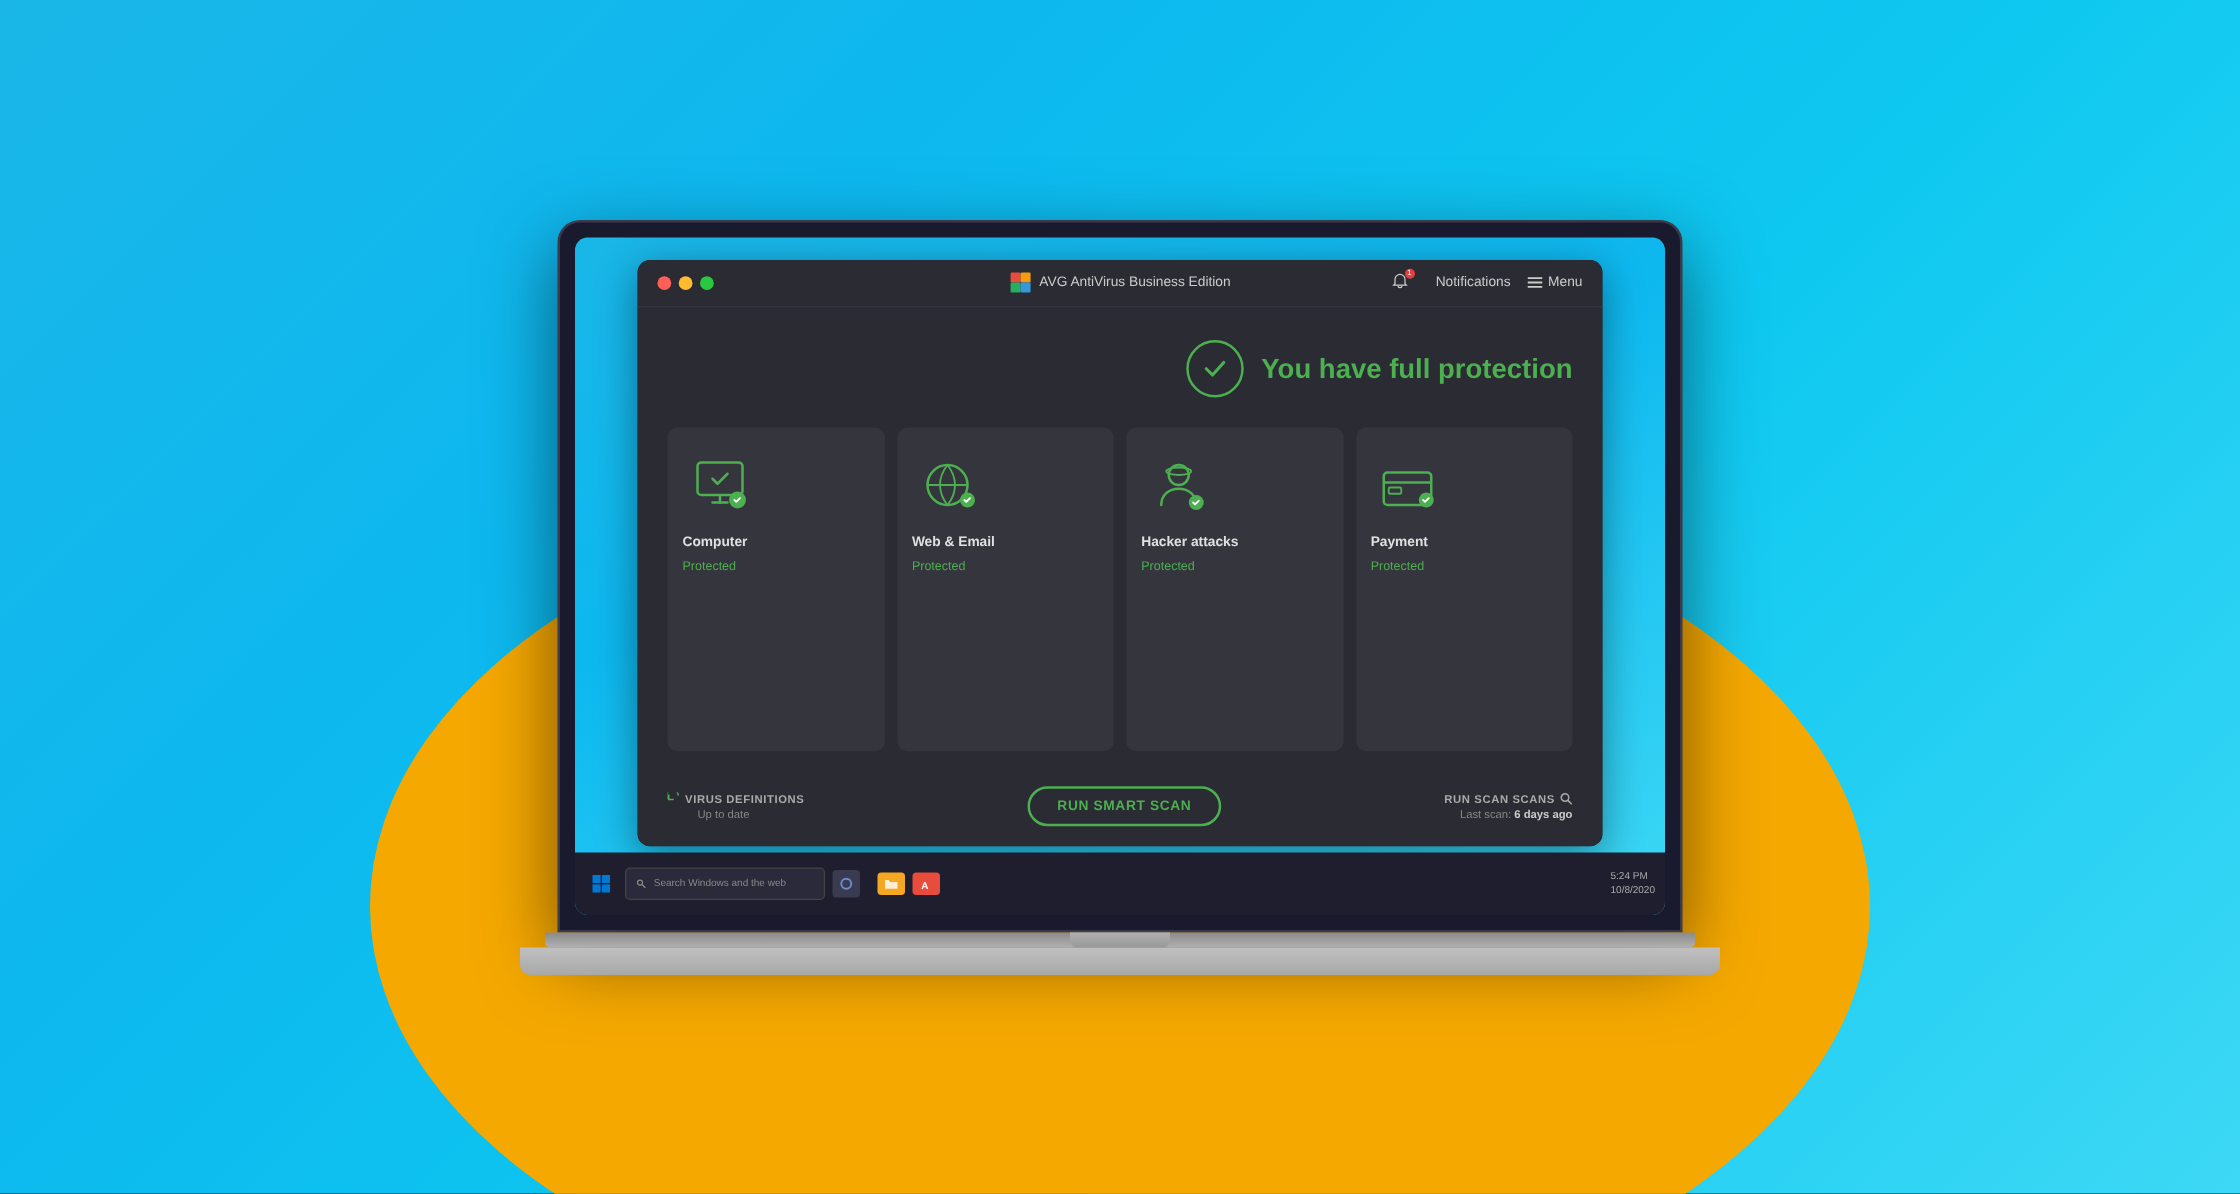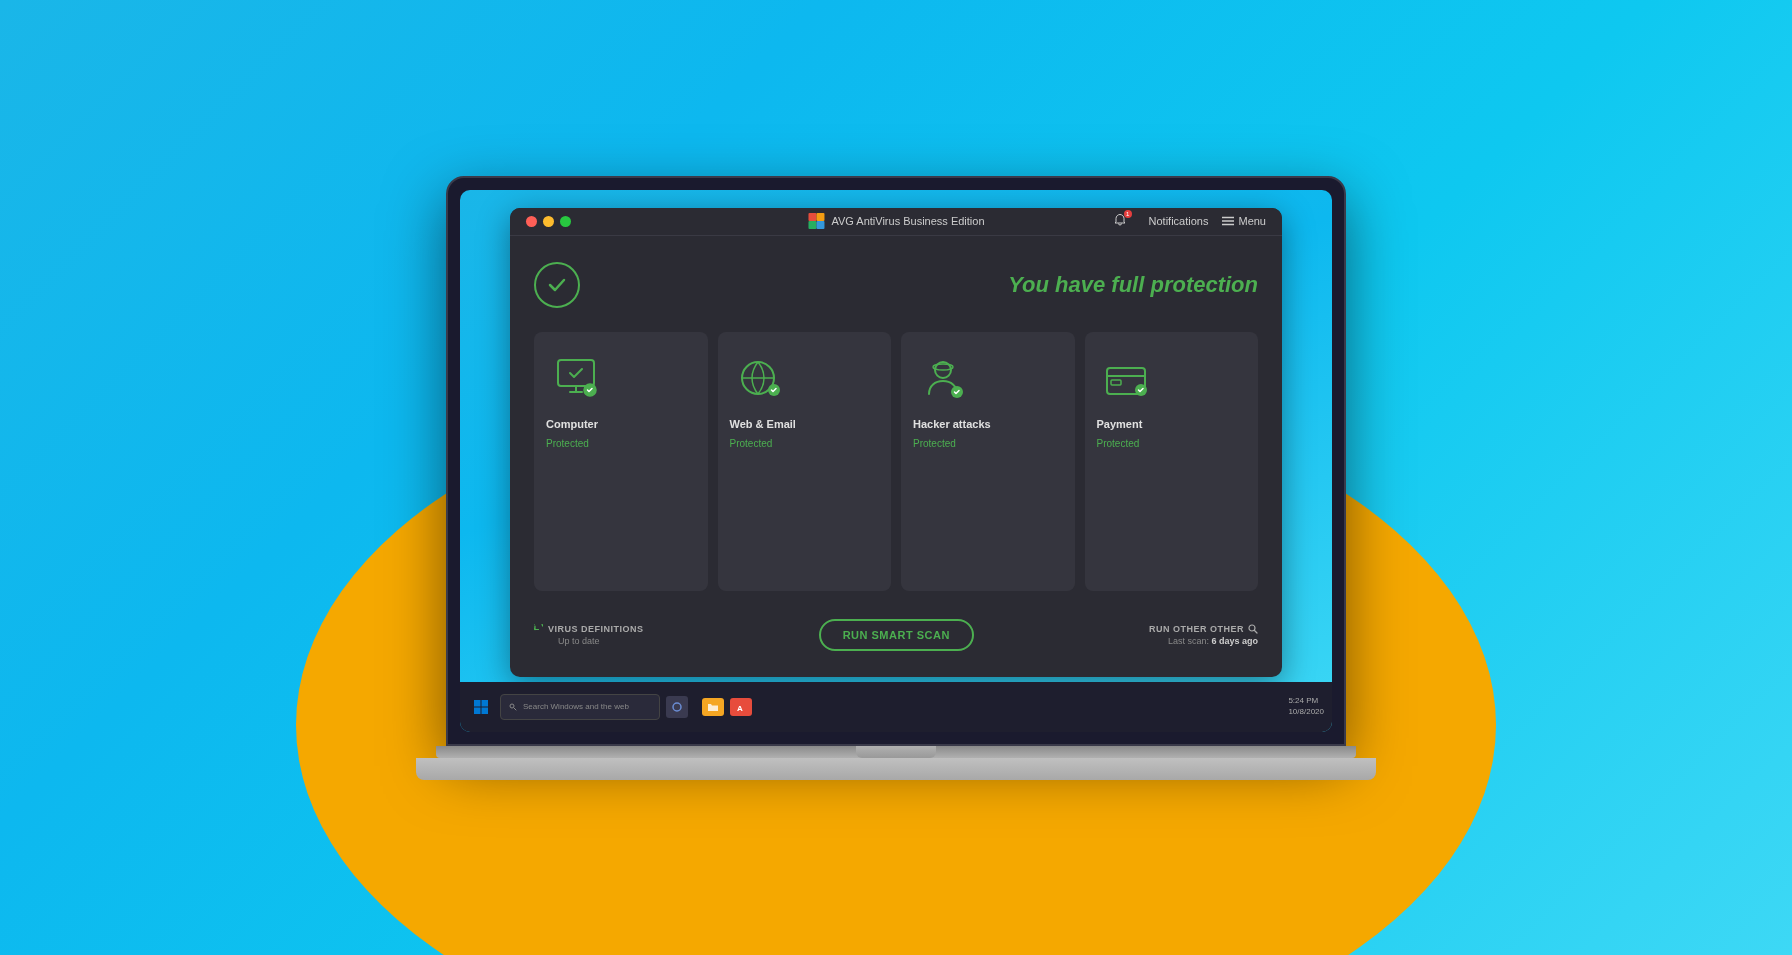--- a/index.html
+++ b/index.html
@@ -86,21 +86,21 @@
     }
 
     
     .titlebar {
       display: flex;
       align-items: center;
       justify-content: space-between;
       padding: 10px 16px;
       background: #2b2b33;
       border-bottom: 1px solid #3a3a44;
-      height: 28px;
+      height: 38px;
     }
 
     .titlebar-left {
       display: flex;
       align-items: center;
       gap: 6px;
     }
 
     .traffic-light {
       width: 11px;
@@ -191,25 +191,24 @@
       background: #2b2b33;
       height: calc(100% - 38px);
       display: flex;
       flex-direction: column;
     }
 
     
     .protection-status {
       display: flex;
       align-items: center;
-      justify-content: space-between;
+      justify-content: flex-end;
       gap: 14px;
       margin-bottom: 24px;
       padding-top: 6px;
-      font-style: italic;
     }
 
     .check-circle {
       width: 46px;
       height: 46px;
       border-radius: 50%;
       border: 2.5px solid #4caf50;
       display: flex;
       align-items: center;
       justify-content: center;
@@ -570,21 +569,21 @@
                   </svg>
                   <span>VIRUS DEFINITIONS</span>
                 </div>
                 <span class="virus-def-sub">Up to date</span>
               </div>
 
               <button class="scan-btn">RUN SMART SCAN</button>
 
               <div class="other-scans">
                 <div class="other-scans-title">
-                  <span>RUN OTHER OTHER</span>
+                  <span>RUN SCAN SCANS</span>
                   <svg width="10" height="10" viewBox="0 0 10 10" fill="none">
                     <circle cx="4" cy="4" r="3" stroke="#aaa" stroke-width="1.2" fill="none"></circle>
                     <line x1="6.5" y1="6.5" x2="9" y2="9" stroke="#aaa" stroke-width="1.2" stroke-linecap="round"></line>
                   </svg>
                 </div>
                 <span class="other-scans-sub">
                   <span>Last scan:</span> <strong>6 days ago</strong>
                 </span>
               </div>
             </div>

